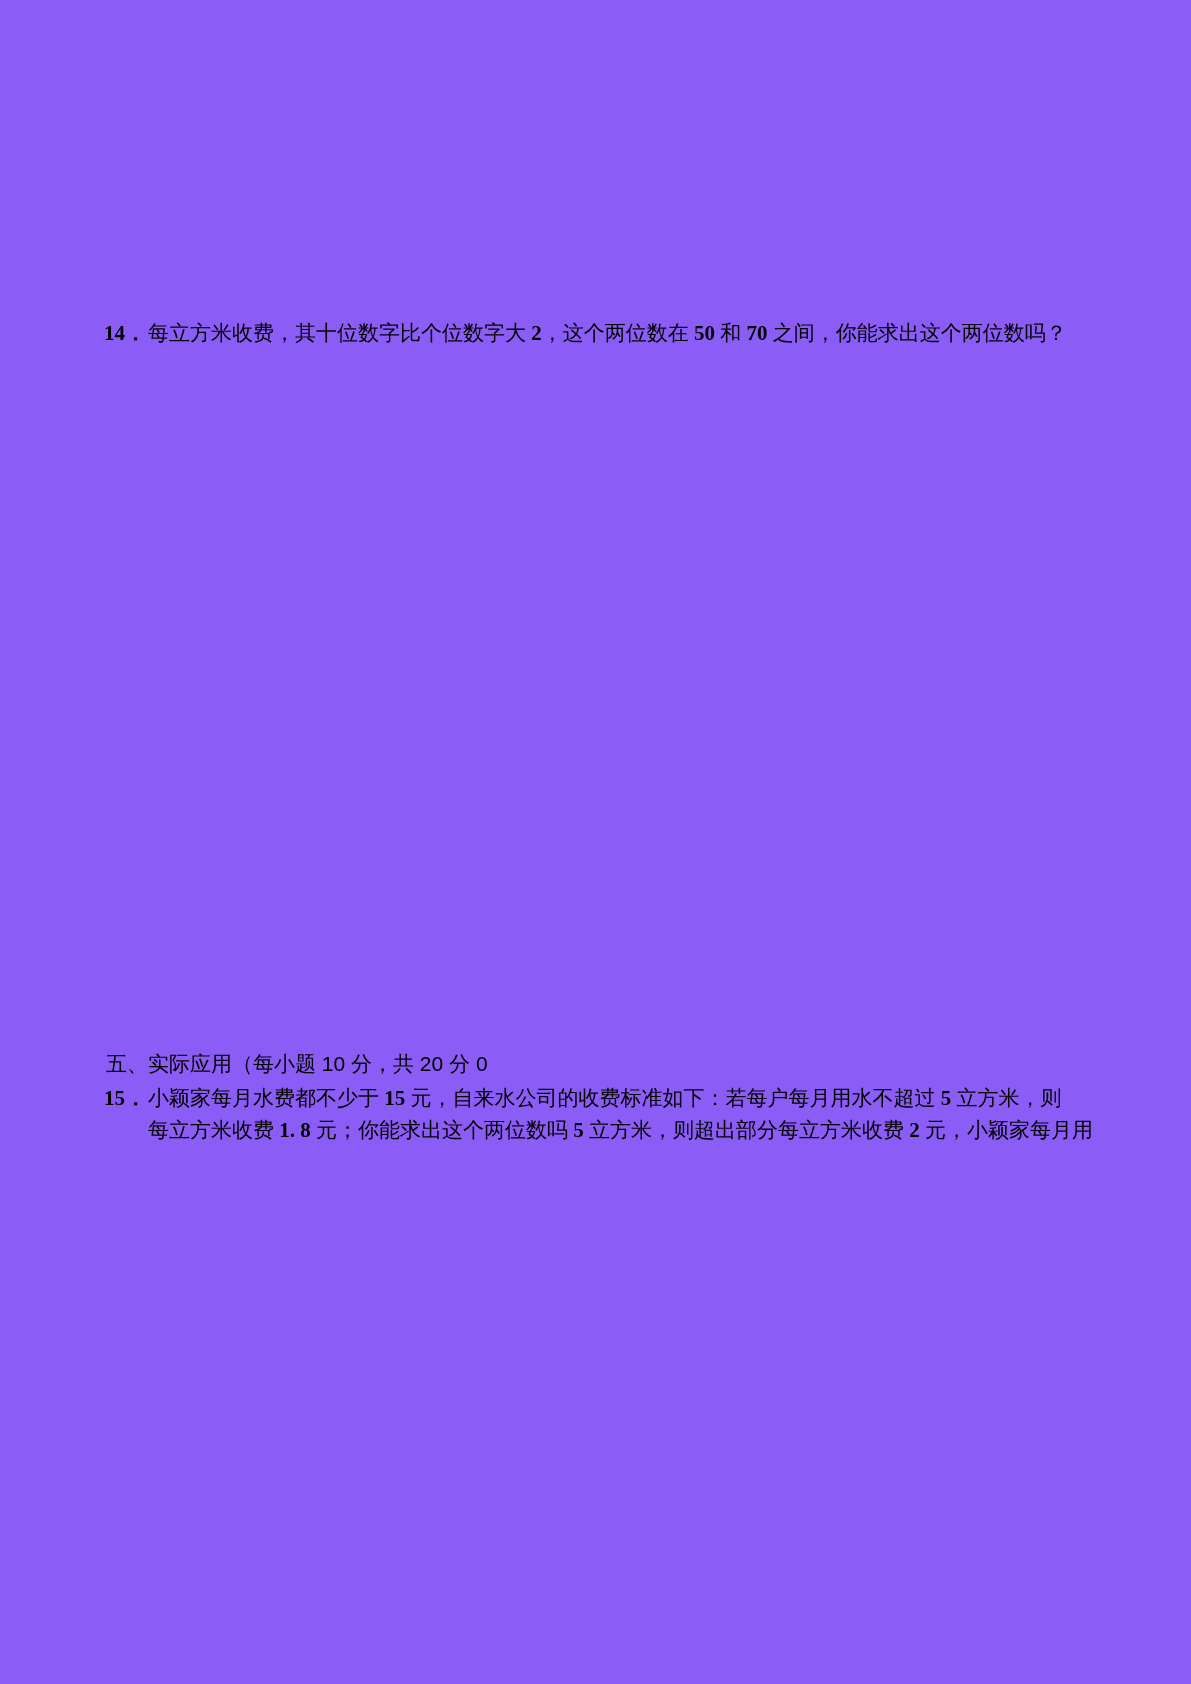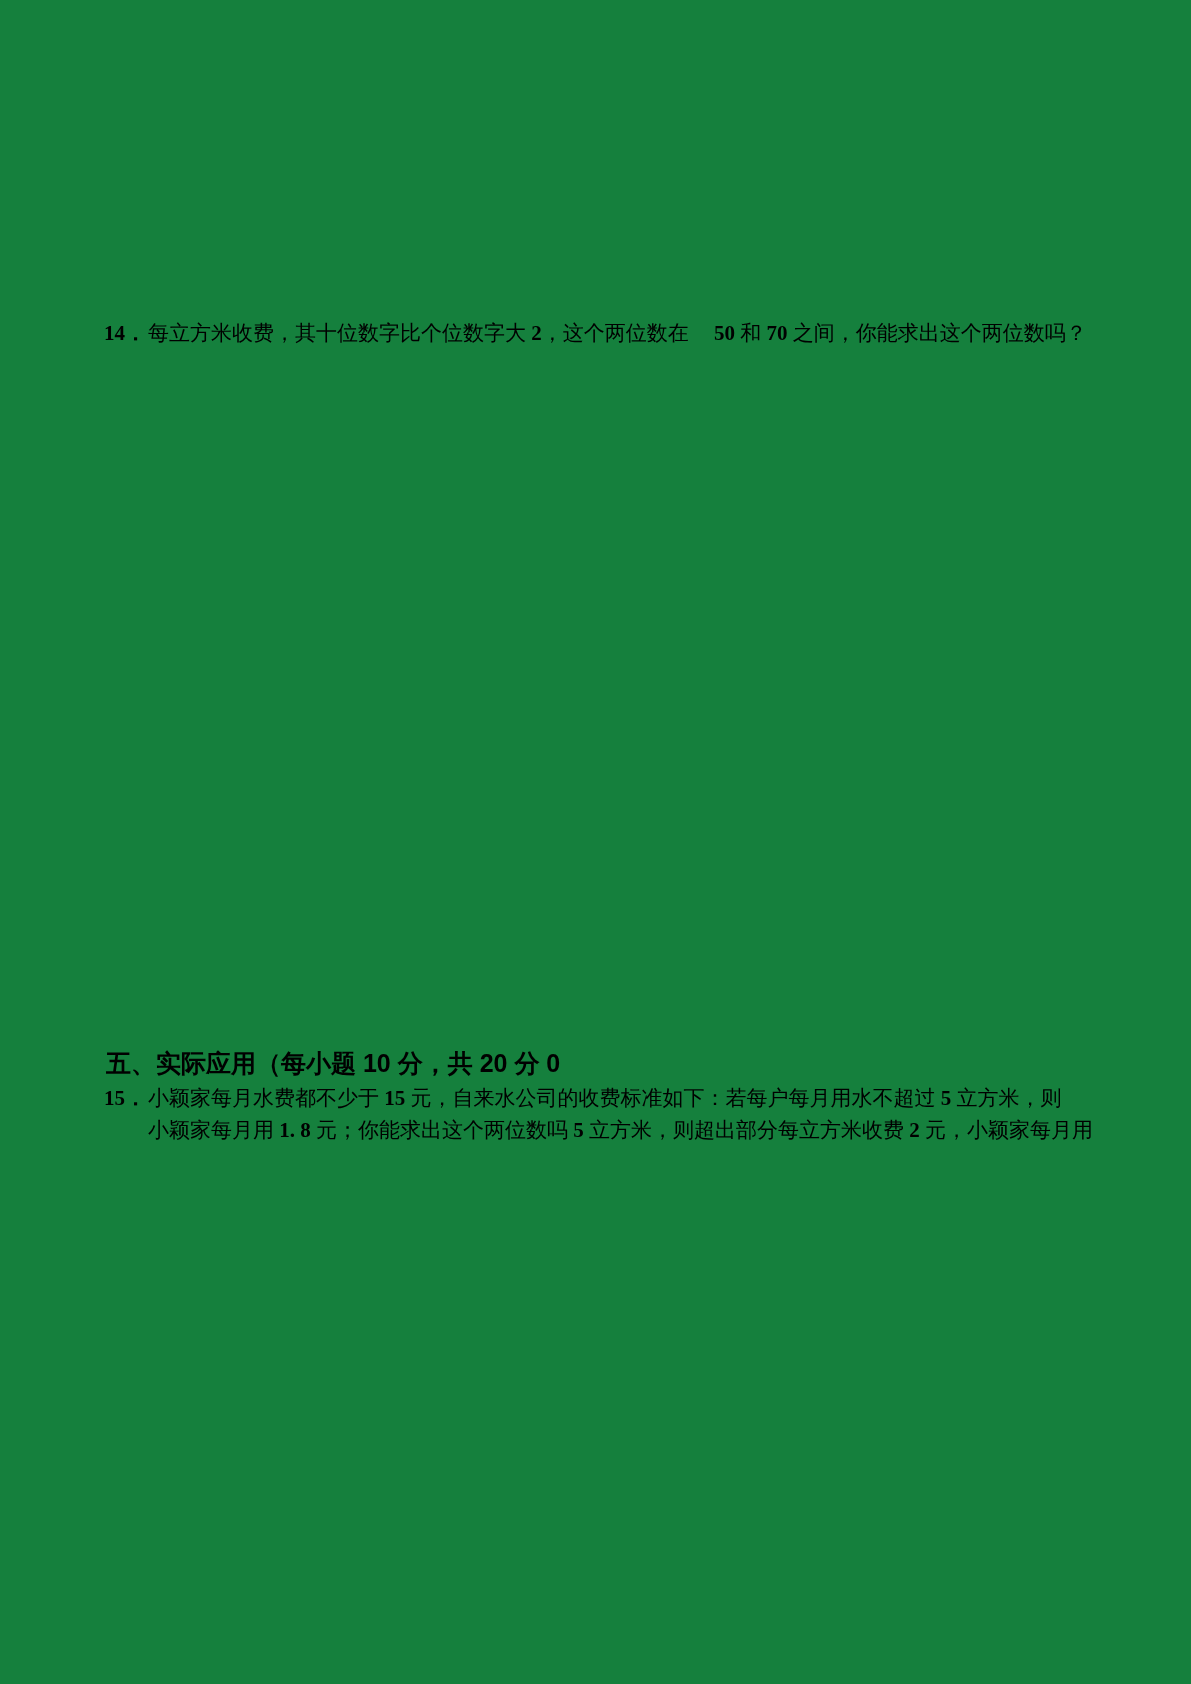--- a/index.html
+++ b/index.html
@@ -5,21 +5,21 @@
   html, body {
     margin: 0;
     padding: 0;
     background: #e8e8e8;
   }
   .page {
     position: relative;
     width: 1191px;
     height: 1684px;
     margin: 0 auto;
-    background: #15803d;
+    background: #8b5cf6;
     color: #000000;
     font-family: "Liberation Serif", "DejaVu Serif", serif;
     overflow: hidden;
   }
   .question {
     position: absolute;
     left: 104px;
     padding-left: 44px;
     font-size: 21px;
     line-height: 31.5px;
@@ -31,41 +31,41 @@
     top: 0;
     font-weight: bold;
     font-family: "Liberation Serif", "DejaVu Serif", serif;
   }
   .qline {
     white-space: nowrap;
   }
   .section-heading {
     position: absolute;
     left: 106px;
-    font-size: 25px;
+    font-size: 21px;
     line-height: 31px;
-    font-weight: bold;
+    font-weight: normal;
     font-family: "Liberation Sans", "DejaVu Sans", sans-serif;
     white-space: nowrap;
   }
   .q14 { top: 318px; }
   .sec5 { top: 1048px; }
   .q15 { top: 1083px; }
 </style>
 </head>
 <body>
 
 <div class="page">
 
   <div class="question q14">
     <span class="qnum">14．</span>
-    <div class="qline"><span>每立方米收费，其十位数字比个位数字大 </span><span style="font-weight: bold;">2</span><span>，这个两位数在 </span><span style="font-weight: bold; margin-left: 20px;">50</span><span> 和 </span><span style="font-weight: bold;">70</span><span> 之间，你能求出这个两位数吗？</span></div>
+    <div class="qline"><span>每立方米收费，其十位数字比个位数字大 </span><span style="font-weight: bold;">2</span><span>，这个两位数在 </span><span style="font-weight: bold;">50</span><span> 和 </span><span style="font-weight: bold;">70</span><span> 之间，你能求出这个两位数吗？</span></div>
   </div>
 
   <div class="section-heading sec5">五、实际应用（每小题 10 分，共 20 分 0</div>
 
   <div class="question q15">
     <span class="qnum">15．</span>
     <div class="qline"><span>小颖家每月水费都不少于 </span><span style="font-weight: bold; text-align: center;">15</span><span> 元，自来水公司的收费标准如下：若每户每月用水不超过 </span><span style="font-weight: bold;">5</span><span> 立方米，则</span></div>
-    <div class="qline"><span>小颖家每月用 </span><span style="font-weight: bold;">1. 8</span><span> 元；你能求出这个两位数吗 </span><span style="font-weight: bold;">5</span><span> 立方米，则超出部分每立方米收费 </span><span style="font-weight: bold;">2</span><span> 元，小颖家每月用</span></div>
+    <div class="qline"><span>每立方米收费 </span><span style="font-weight: bold;">1. 8</span><span> 元；你能求出这个两位数吗 </span><span style="font-weight: bold;">5</span><span> 立方米，则超出部分每立方米收费 </span><span style="font-weight: bold;">2</span><span> 元，小颖家每月用</span></div>
   </div>
 
 </div>
 
 </body></html>

